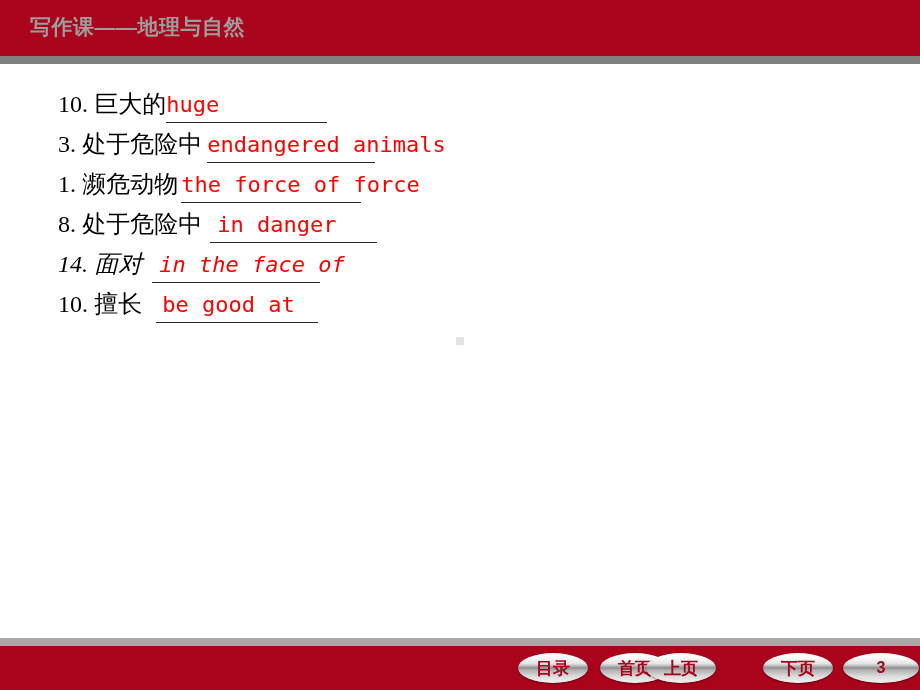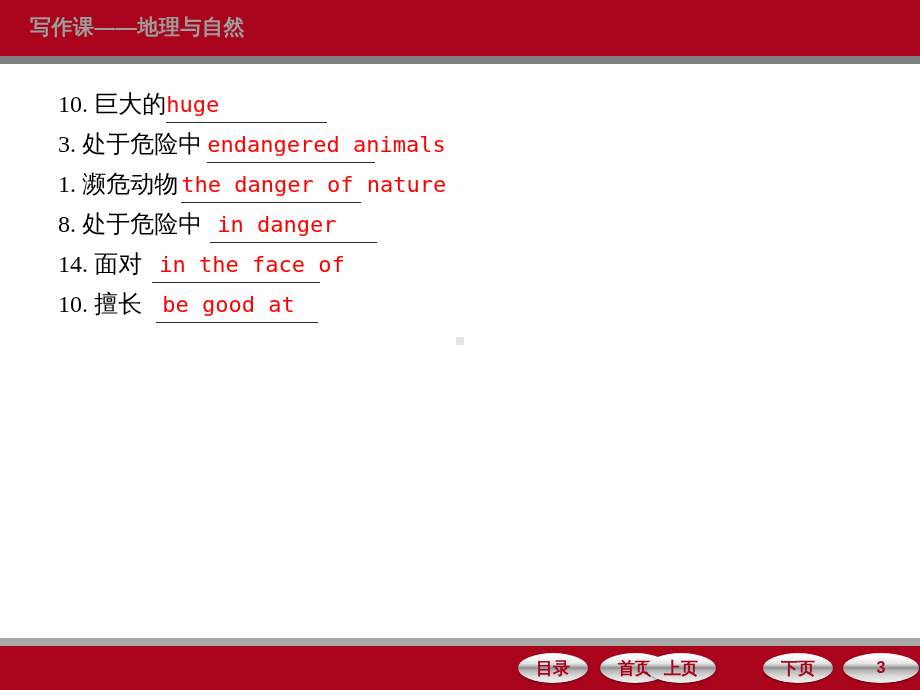--- a/index.html
+++ b/index.html
@@ -186,29 +186,29 @@
       <span class="qcn">巨大的</span><span class="ansbox"><span class="ansrule" style="width:161px;"></span><span class="ans">huge</span></span>
     </div>
 
     <div class="qline" style="left:58px; top:66px;">
       <span class="qnum">3.</span>
       <span class="qcn">处于危险中</span><span class="qgap" style="width:5px;"></span><span class="ansbox"><span class="ansrule" style="width:168px;"></span><span class="ans">endangered animals</span></span>
     </div>
 
     <div class="qline" style="left:58px; top:106px;">
       <span class="qnum">1.</span>
-      <span class="qcn">濒危动物</span><span class="qgap" style="width:3px;"></span><span class="ansbox"><span class="ansrule" style="width:180px;"></span><span class="ans">the danger of nature</span></span>
+      <span class="qcn">濒危动物</span><span class="qgap" style="width:3px;"></span><span class="ansbox"><span class="ansrule" style="width:180px;"></span><span class="ans">the force of force</span></span>
     </div>
 
     <div class="qline" style="left:58px; top:146px;">
       <span class="qnum">8.</span>
       <span class="qcn">处于危险中</span><span class="qgap" style="width:8px;"></span><span class="ansbox"><span class="ansrule" style="width:167px;"></span><span class="qgap" style="width:7px;"></span><span class="ans">in danger</span></span>
     </div>
 
-    <div class="qline" style="left:58px; top:186px;">
+    <div class="qline" style="left:58px; top:186px;font-style:italic;">
       <span class="qnum">14.</span>
       <span class="qcn">面对</span><span class="qgap" style="width:10px;"></span><span class="ansbox"><span class="ansrule" style="width:168px;"></span><span class="qgap" style="width:7px;"></span><span class="ans">in the face of</span></span>
     </div>
 
     <div class="qline" style="left:58px; top:226px;">
       <span class="qnum">10.</span>
       <span class="qcn">擅长</span><span class="qgap" style="width:14px;"></span><span class="ansbox"><span class="ansrule" style="width:162px;"></span><span class="qgap" style="width:6px;"></span><span class="ans">be good at</span></span>
     </div>
 
   </div>

